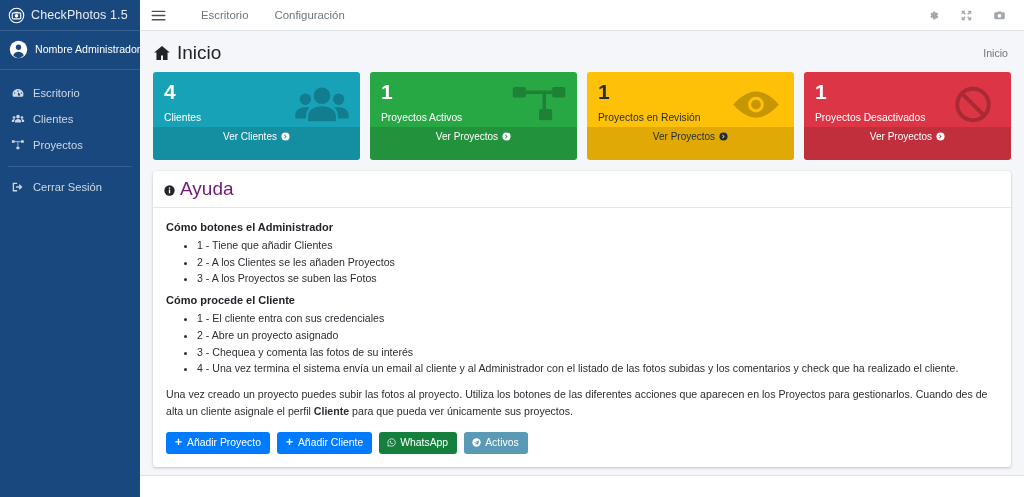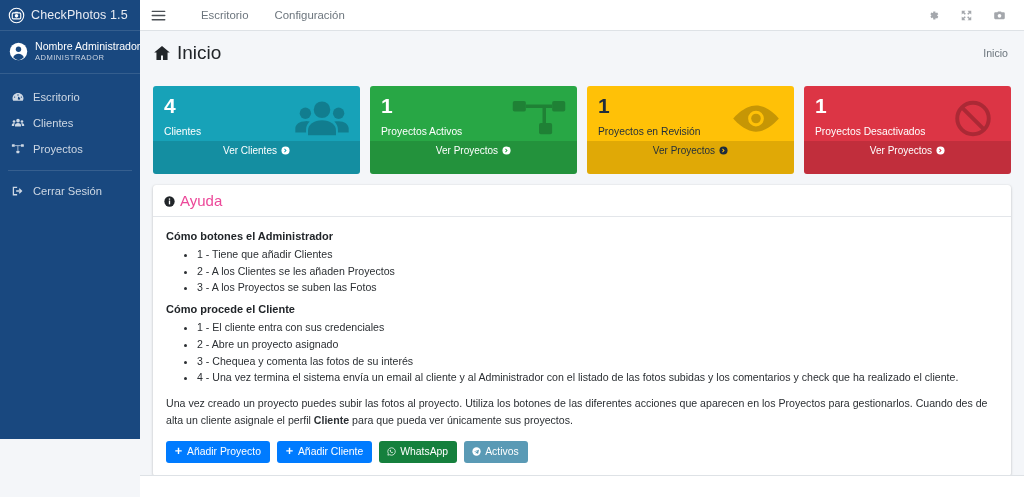--- a/index.html
+++ b/index.html
@@ -10,21 +10,21 @@
     overflow: hidden;
     font-family: "Liberation Sans", "DejaVu Sans", sans-serif;
     font-size: 13px;
     background: #f4f6f9;
     color: #212529;
   }
   #app { position: relative; width: 1024px; height: 497px; display: flex; }
 
   
   .sidebar {
-    width: 140px; flex: 0 0 140px; height: 439px;
+    width: 140px; flex: 0 0 140px; height: 497px;
     background: #19487f;
     color: #ffffff;
     display: flex; flex-direction: column;
     overflow: hidden;
   }
   .brand {
     height: 31px; flex: 0 0 31px;
     display: flex; align-items: center; gap: 6px;
     padding: 0 8px;
     border-bottom: 1px solid rgba(255,255,255,0.12);
@@ -33,21 +33,21 @@
   .brand-logo { width: 17px; height: 17px; flex: 0 0 17px; display:block; }
   .brand-text {
     font-size: 12.5px; color: #e9ecf3; letter-spacing: .1px; white-space: nowrap;
   }
   .user-panel {
     display: flex; align-items: center; gap: 7px;
     padding: 9px 8px 10px 9px;
     border-bottom: 1px solid rgba(255,255,255,0.12);
   }
   .user-avatar { width: 19px; height: 19px; flex: 0 0 19px; display:block; }
-  .user-meta { display: flex; flex-direction: column; line-height: 1.15; min-width: 0; }
+  .user-meta { display: flex; flex-direction: row; line-height: 1.15; min-width: 0; }
   .user-name { font-size: 10.6px; color: #ffffff; white-space: nowrap; }
   .user-role { font-size: 7.6px; color: #cdd6e3; letter-spacing: .45px; margin-top: 2px; }
   .nav { padding-top: 10px; display: flex; flex-direction: column; }
   .nav-item {
     display: flex; align-items: center; gap: 8px;
     padding: 6px 8px 6px 11px;
     color: #ced8e4; font-size: 11.2px; white-space: nowrap; cursor: pointer;
   }
   .nav-icon { width: 14px; height: 14px; flex: 0 0 14px; display: block; }
   .nav-sep { height: 1px; background: rgba(255,255,255,0.13); margin: 8px 8px 7px 8px; }
@@ -63,21 +63,21 @@
     padding: 0 10px 0 11px;
   }
   .nav-left { display: flex; align-items: center; gap: 0; }
   .hamburger { width: 15px; height: 13px; display: block; cursor: pointer; margin-right: 22px; }
   .navlink { font-size: 11.4px; color: #6c757d; padding: 0 13px; cursor: pointer; white-space: nowrap; }
   .nav-right { margin-left: auto; display: flex; align-items: center; gap: 20px; padding-right: 8px; }
   .navicon { width: 13px; height: 13px; display: block; cursor: pointer; opacity: .55; }
 
   .content-header {
     display: flex; align-items: center;
-    padding: 11px 16px 22px 13px;
+    padding: 11px 16px 8px 13px;
   }
   .page-title { display: flex; align-items: center; gap: 6px; font-size: 19px; font-weight: 400; color: #212529; }
   .home-icon { width: 18px; height: 18px; display: block; }
   .breadcrumb { margin-left: auto; font-size: 10.6px; color: #6c757d; }
 
   .content { padding: 0 13px; flex: 1 1 auto; overflow: hidden; }
 
   
   .boxes { display: flex; gap: 10px; }
   .smallbox {
@@ -104,21 +104,21 @@
   
   .card {
     background: #ffffff; border-radius: 3px; margin-top: 11px;
     box-shadow: 0 0 1px rgba(0,0,0,.125), 0 1px 3px rgba(0,0,0,.2);
   }
   .card-header {
     padding: 7px 11px 7px 11px; border-bottom: 1px solid #rgba(0,0,0,.125);
     border-bottom: 1px solid #e3e6ea;
     display: flex; align-items: center; gap: 5px;
   }
-  .card-title { font-size: 15px; color: #ec4899; }
+  .card-title { font-size: 19px; color: #701a75; }
   .info-icon { width: 11px; height: 11px; display: block; }
   .card-body { padding: 10px 13px 13px 13px; }
   .h-sub { font-size: 11px; font-weight: bold; color: #212529; margin: 3px 0 2px 0; }
   ul.steps { margin: 4px 0 7px 0; padding-left: 31px; }
   ul.steps li { font-size: 10.6px; color: #2b2f33; line-height: 1.58; }
   p.para { font-size: 10.6px; color: #2b2f33; line-height: 1.62; margin: 9px 0 0 0; }
   p.para b { font-weight: bold; }
 
   .btnrow { display: flex; gap: 7px; margin-top: 12px; }
   .btn {

